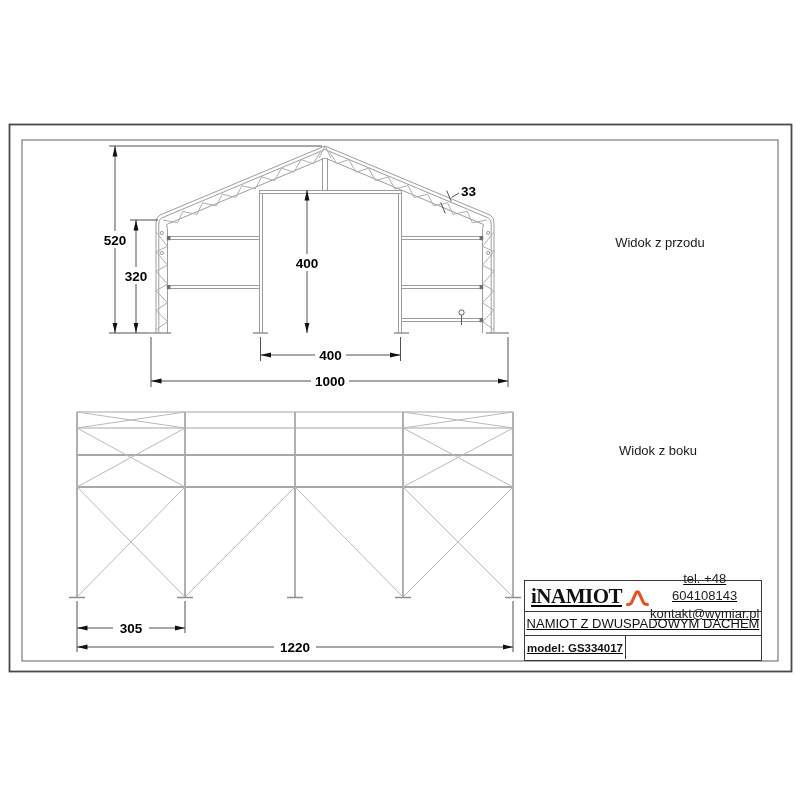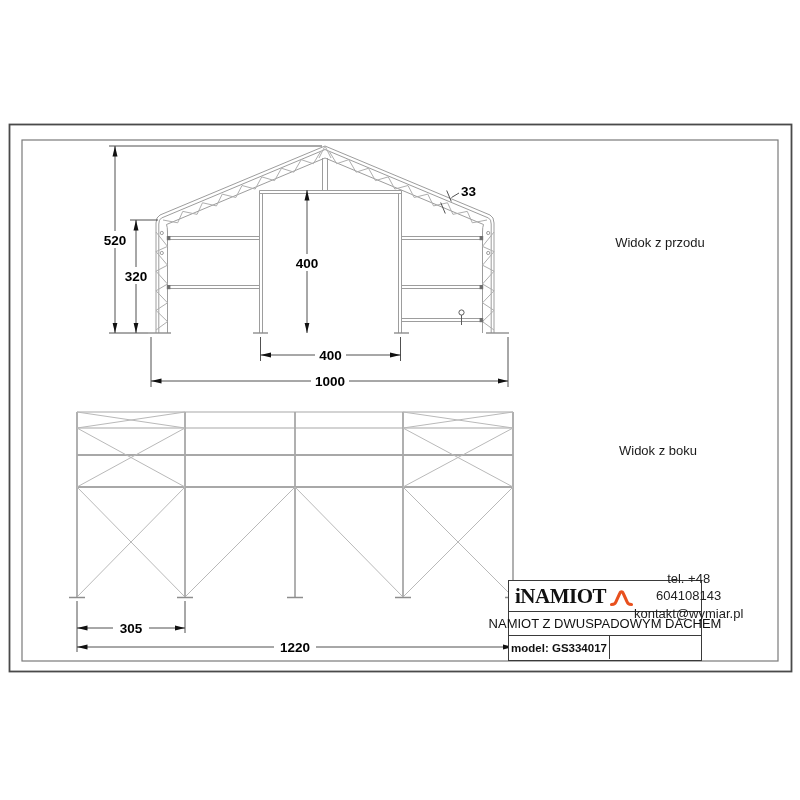--- a/index.html
+++ b/index.html
@@ -3,22 +3,22 @@
 <meta charset="utf-8">
 <style>
   html,body{margin:0;padding:0;background:#ffffff;}
   .page{position:relative;width:800px;height:800px;background:#ffffff;overflow:hidden;
         font-family:"Liberation Sans",sans-serif;}
   svg text{font-family:"Liberation Sans",sans-serif;}
   .dimtext{font-size:13.5px;font-weight:bold;fill:#000;}
   .viewlabel{font-size:13px;fill:#1a1a1a;}
 
   
-  .titleblock{position:absolute;left:508px;top:580px;width:194px;height:81px;
-              box-sizing:border-box;border:1.5px solid #3a3a3a;background:#fff;}
+  .titleblock{position:absolute;left:524px;top:580px;width:238px;height:81px;
+              box-sizing:border-box;border:1.5px solid #3a3a3a;background:#fff;text-decoration:underline;}
   .tb-row1{display:flex;align-items:center;height:31px;box-sizing:border-box;
            border-bottom:1.5px solid #3a3a3a;padding:1px 5px 1px 6px;}
   .tb-logo{display:flex;align-items:center;gap:3px;}
   .tb-brand{font-family:"Liberation Serif",serif;font-weight:bold;font-size:21px;
             letter-spacing:-0.5px;color:#111;line-height:1;}
   .tb-contact{margin-left:auto;text-align:center;font-size:13px;line-height:1.35;color:#222;}
   .tb-row2{display:flex;align-items:center;justify-content:center;height:24px;
            box-sizing:border-box;border-bottom:1.5px solid #3a3a3a;
            font-size:13px;color:#111;white-space:nowrap;}
   .tb-row3{display:flex;height:23px;box-sizing:border-box;font-size:11.5px;color:#111;gap:40px;}

